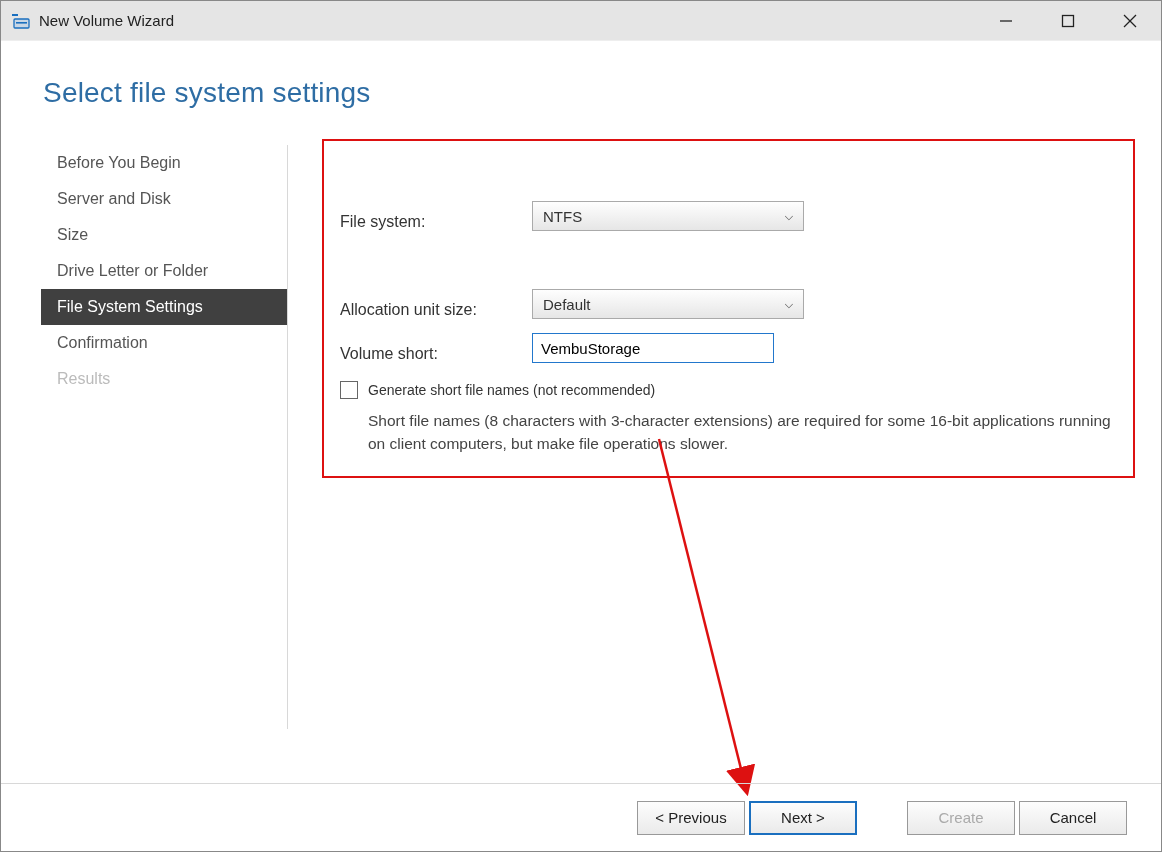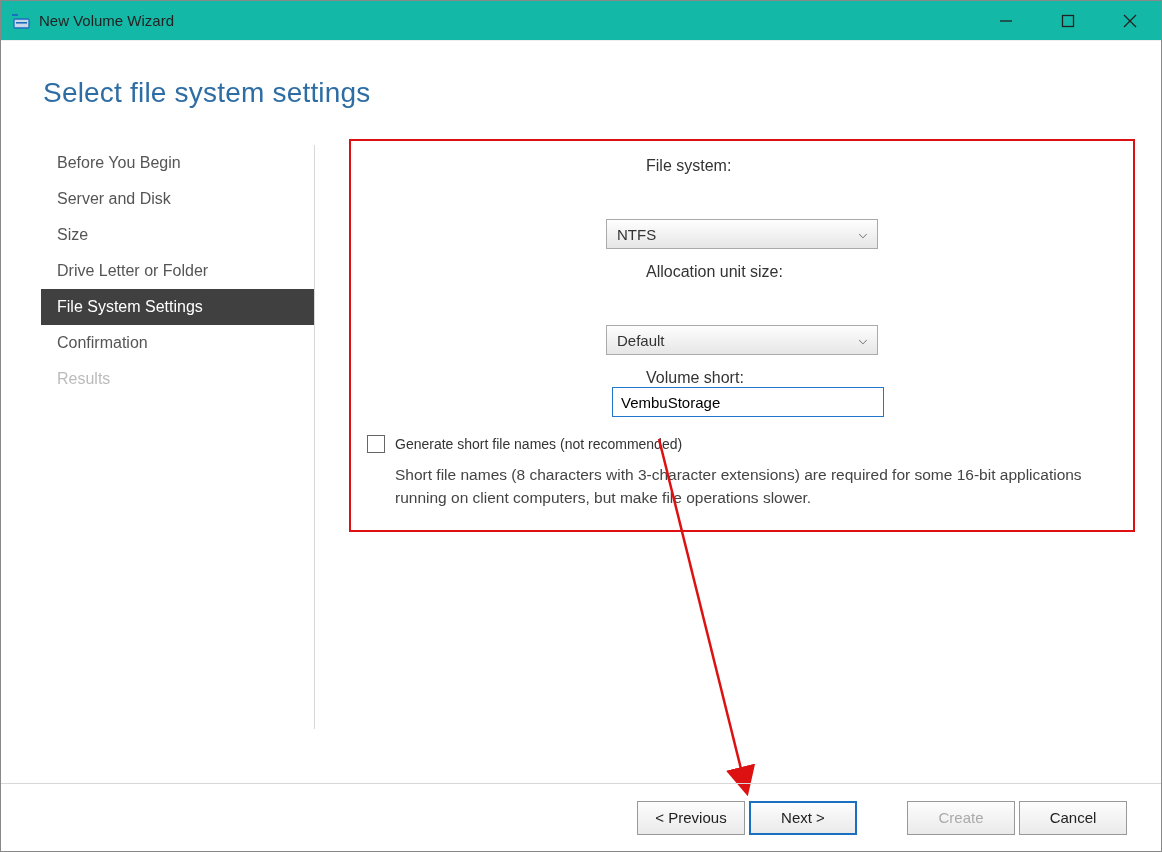--- a/index.html
+++ b/index.html
@@ -12,21 +12,21 @@
   .window {
     width: 1162px;
     height: 852px;
     border: 1px solid #888;
     position: relative;
     background: #fff;
   }
   
   .titlebar {
     height: 40px;
-    background: #14b8a6;
+    background: #e5e5e5;
     display: flex;
     align-items: center;
     padding: 0 0 0 10px;
     border-bottom: 1px solid #eee;
   }
   .title-icon {
     width: 20px; height: 20px;
     margin-right: 8px;
     position: relative;
   }
@@ -60,21 +60,21 @@
   }
 
   
   .body-area {
     display: flex;
     padding: 36px 0 0 0;
   }
 
   
   .nav {
-    width: 314px;
+    width: 287px;
     padding-left: 40px;
     border-right: 1px solid #d8d8d8;
     height: 584px;
   }
   .nav-item {
     height: 36px;
     line-height: 36px;
     font-size: 16px;
     padding-left: 16px;
     color: #555;
@@ -96,23 +96,22 @@
     padding: 0 26px 0 34px;
     position: relative;
   }
   .highlight-box {
     border: 2px solid #d11;
     padding: 16px 16px 20px 16px;
     margin-top: -6px;
   }
   .form-row {
     display: flex;
-    align-items: center;
+    align-items: flex-end;
     margin-bottom: 14px;
-    flex-direction: column;
   }
   .form-label {
     width: 192px;
     font-size: 16px;
     color: #333;
   }
   .dropdown {
     width: 272px;
     height: 30px;
     border: 1px solid #aaa;
@@ -120,28 +119,27 @@
     font-size: 15px;
     padding: 0 10px;
     display: flex;
     align-items: center;
     justify-content: space-between;
     cursor: pointer;
     margin-top: 44px;
   }
   .dropdown .chev { font-size: 11px; color: #555; }
   .text-input {
-    width: 272px;
+    width: 242px;
     height: 30px;
     border: 1px solid #2277cc;
     font-size: 15px;
     padding: 2px 8px;
     font-family: inherit;
     outline: none;
-    margin-left: 12px;
   }
   .checkbox-row {
     display: flex;
     align-items: center;
     margin-top: 18px;
     font-size: 14px;
     color: #333;
   }
   .checkbox {
     width: 18px; height: 18px;

